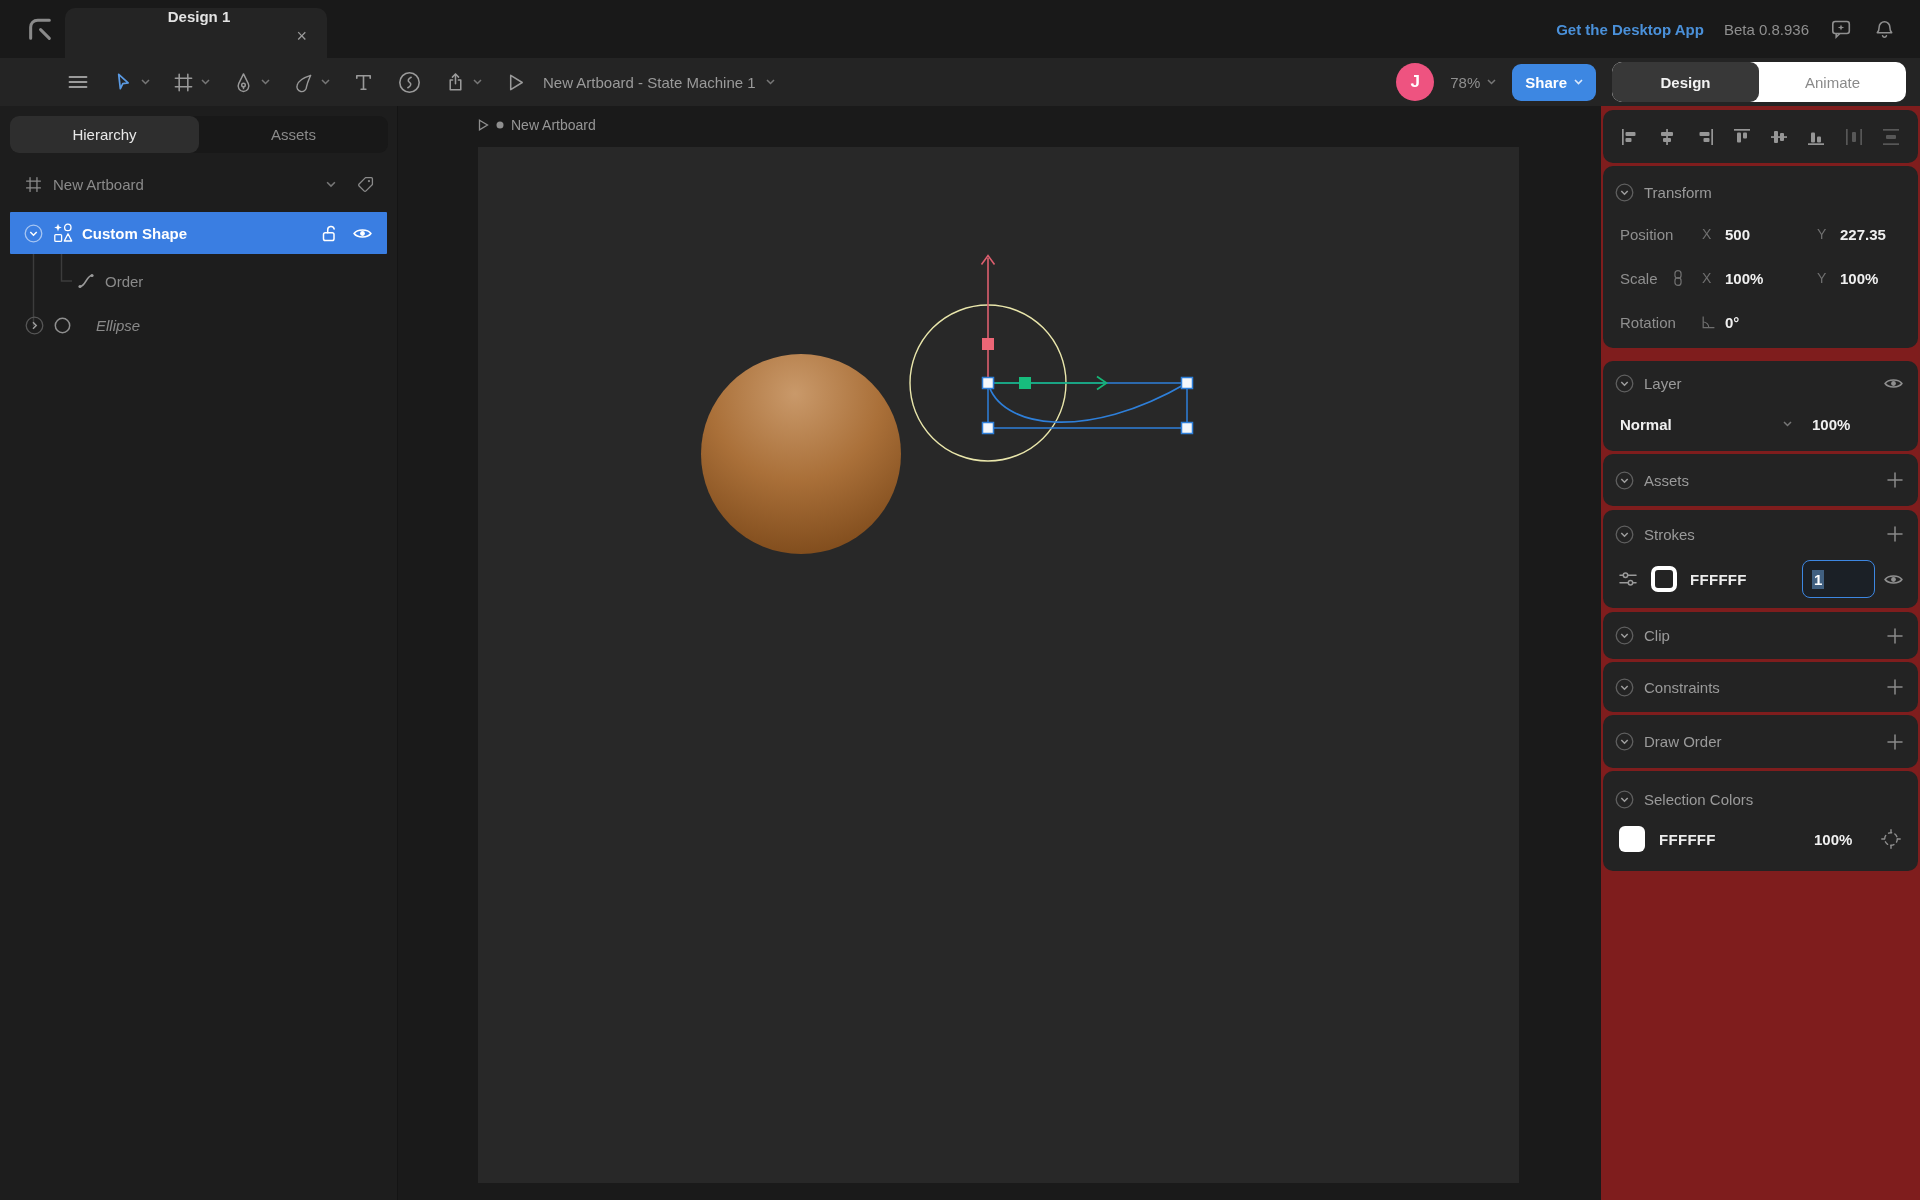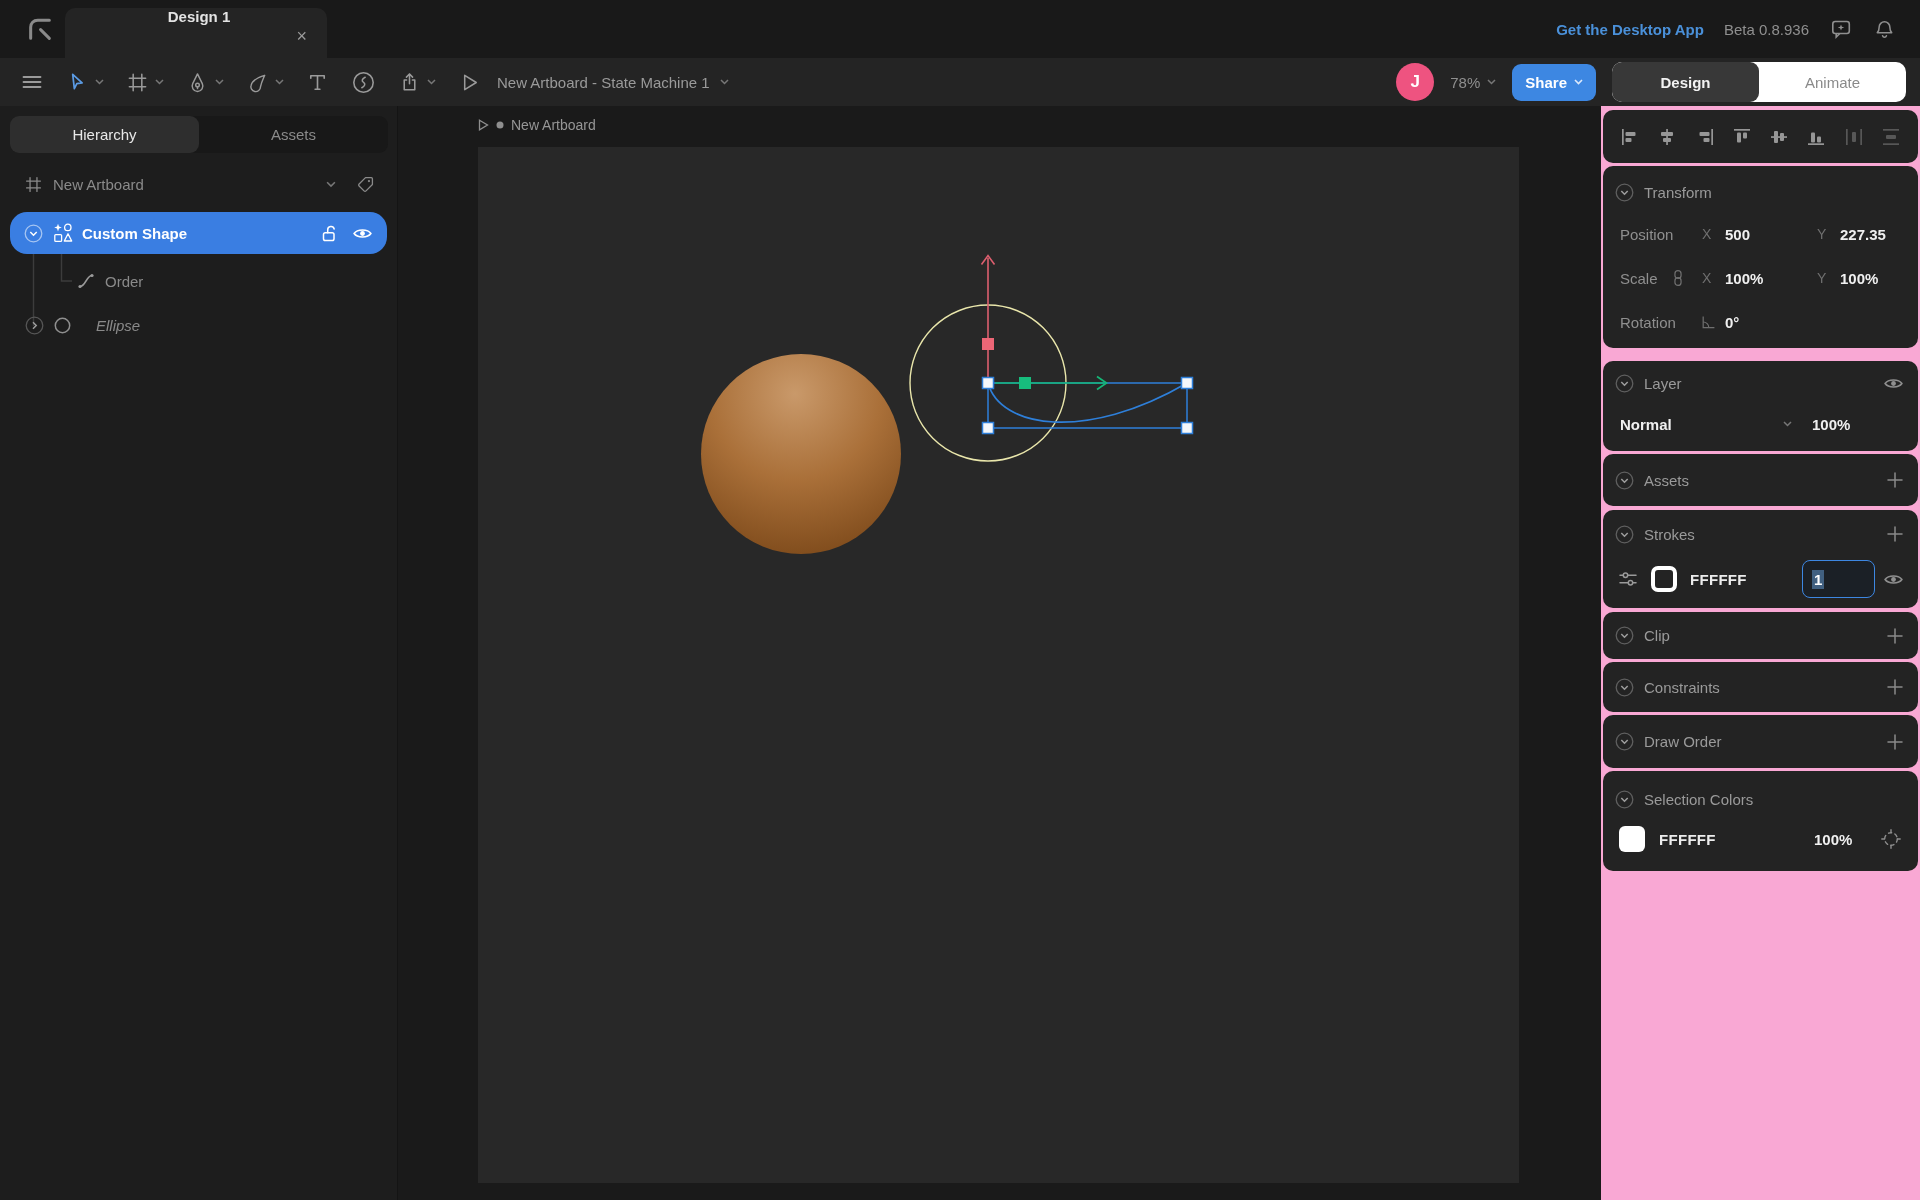--- a/index.html
+++ b/index.html
@@ -15,21 +15,21 @@
   .doc-tab .title { font-size:15px; color:#e3e3e3; font-weight:600; }
   .doc-tab .close { margin-left:auto; color:#9a9a9a; font-size:18px; line-height:1; cursor:pointer; padding:2px 4px; }
   .tabbar-right { position:absolute; right:24px; top:0; height:58px; display:flex; align-items:center; gap:20px; }
   .desktop-link { color:#4a90d9; font-size:15px; font-weight:600; text-decoration:none; cursor:pointer; }
   .beta-label { color:#8f8f8f; font-size:15px; }
   .tb-iconbtn { background:none; border:none; cursor:pointer; display:flex; align-items:center; }
 
   
   .toolbar { position:absolute; left:0; top:58px; width:1920px; height:48px; background:#242424;
              display:flex; align-items:center; }
-  .tb-left { display:flex; align-items:center; padding-left:14px; }
+  .tb-left { display:flex; align-items:center; padding-left:14px;margin-left:46px; }
   .tool { display:flex; align-items:center; gap:6px; background:none; border:none; cursor:pointer; padding:4px 6px; }
   .tool + .tool { margin-left:10px; }
   .chev { display:inline-flex; }
   .artboard-menu { display:flex; align-items:center; gap:10px; background:none; border:none; cursor:pointer;
                    margin-left:10px; color:#9a9a9a; font-size:15px; }
   .tb-right { margin-left:auto; display:flex; align-items:center; padding-right:14px; gap:16px; }
   .avatar { width:38px; height:38px; border-radius:50%; background:#ee5380; color:#fff; font-size:17px; font-weight:700;
             display:flex; align-items:center; justify-content:center; cursor:pointer; }
   .zoom-ctl { display:flex; align-items:center; gap:7px; color:#8f8f8f; font-size:15px; background:none; border:none; cursor:pointer; }
   .share-btn { background:#3d87e2; color:#fff; border:none; border-radius:9px; height:37px; padding:0 13px;
@@ -46,40 +46,40 @@
   .panel-tabs { position:absolute; left:10px; top:10px; width:378px; height:37px; background:#181818; border-radius:9px; display:flex; }
   .panel-tabs .ptab { flex:1; border:none; background:transparent; color:#8a8a8a; font-size:15px; cursor:pointer; border-radius:9px; }
   .panel-tabs .ptab.active { background:#2e2e2e; color:#e8e8e8; }
   .tree { position:absolute; left:0; top:54px; right:0; height:300px; }
   .treelines { position:absolute; left:0; top:0; pointer-events:none; }
   .trow { position:absolute; left:0; right:0; display:flex; align-items:center; }
   .trow .lbl { font-size:15px; color:#8a8a8a; }
   .row-artboard { top:8px; height:32px; padding:0 22px 0 24px; }
   .row-artboard .lbl { margin-left:10px; }
   .row-artboard .right { margin-left:auto; display:flex; align-items:center; gap:20px; }
-  .row-selected { top:52px; height:42px; left:10px; right:10px; background:#3a7ee2; border-radius:17px;
+  .row-selected { top:52px; height:42px; left:10px; right:10px; background:#3a7ee2; border-radius:1px;
                   padding:0 14px; display:flex; align-items:center; cursor:pointer; }
   .row-selected .lbl { color:#ffffff; font-weight:600; margin-left:8px; }
   .row-selected .right { margin-left:auto; display:flex; align-items:center; gap:13px; }
   .expander { width:19px; height:19px; display:inline-flex; cursor:pointer; flex:none; }
   .row-path { top:106px; height:30px; padding-left:76px; cursor:pointer; }
   .row-path .lbl { margin-left:9px; }
   .row-ellipse { top:148px; height:34px; padding-left:25px; cursor:pointer; }
   .row-ellipse .icon-slot { margin-left:9px; display:inline-flex; }
   .row-ellipse .lbl { margin-left:24px;font-style:italic; }
 
   
   .canvas { position:absolute; left:398px; top:0; width:1203px; height:1094px; background:#1a1a1a; overflow:hidden; }
   .artboard { position:absolute; left:80px; top:41px; width:1041px; height:1036px; background:#282828; }
   .artboard-label { position:absolute; left:80px; top:8px; height:22px; display:flex; align-items:center; gap:7px; cursor:pointer; }
   .artboard-label .txt { color:#969696; font-size:14px; }
   .overlay { position:absolute; left:0; top:0; pointer-events:none; }
 
   
-  .rightpanel { position:absolute; left:1601px; top:0; width:319px; height:1094px; background:#f9a8d4; }
+  .rightpanel { position:absolute; left:1601px; top:0; width:319px; height:1094px; background:#7f1d1d; }
   .card { position:absolute; left:2px; width:315px; background:#232323; border-radius:10px; }
   .card-head { position:absolute; left:12px; right:12px; display:flex; align-items:center; height:24px; }
   .card-head .ttl { color:#9a9a9a; font-size:15px; margin-left:10px; }
   .card-head .headright { margin-left:auto; display:flex; align-items:center; }
   .plusbtn, .eyebtn, .ghostbtn { background:none; border:none; cursor:pointer; display:inline-flex; padding:2px; }
   .val { color:#f0f0f0; font-size:15px; font-weight:600; }
   .axis { color:#6f6f6f; font-size:14px; }
   .glabel { color:#8f8f8f; font-size:15px; }
 
   .card-align { top:4px; height:53px; display:flex; align-items:center; justify-content:space-between; padding:0 16px; }

